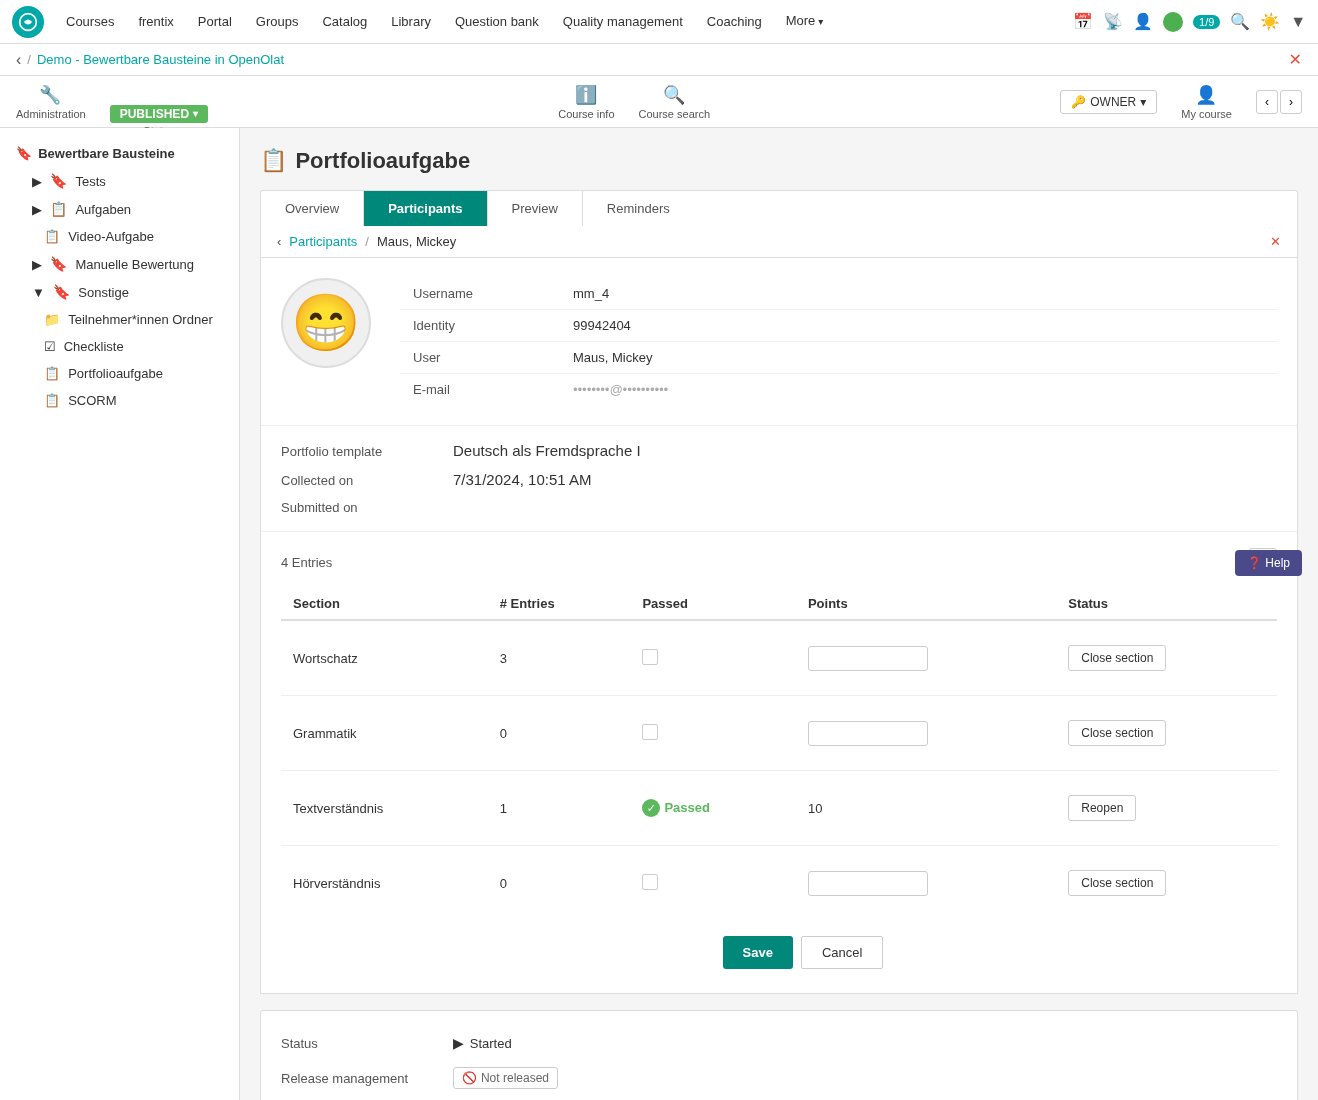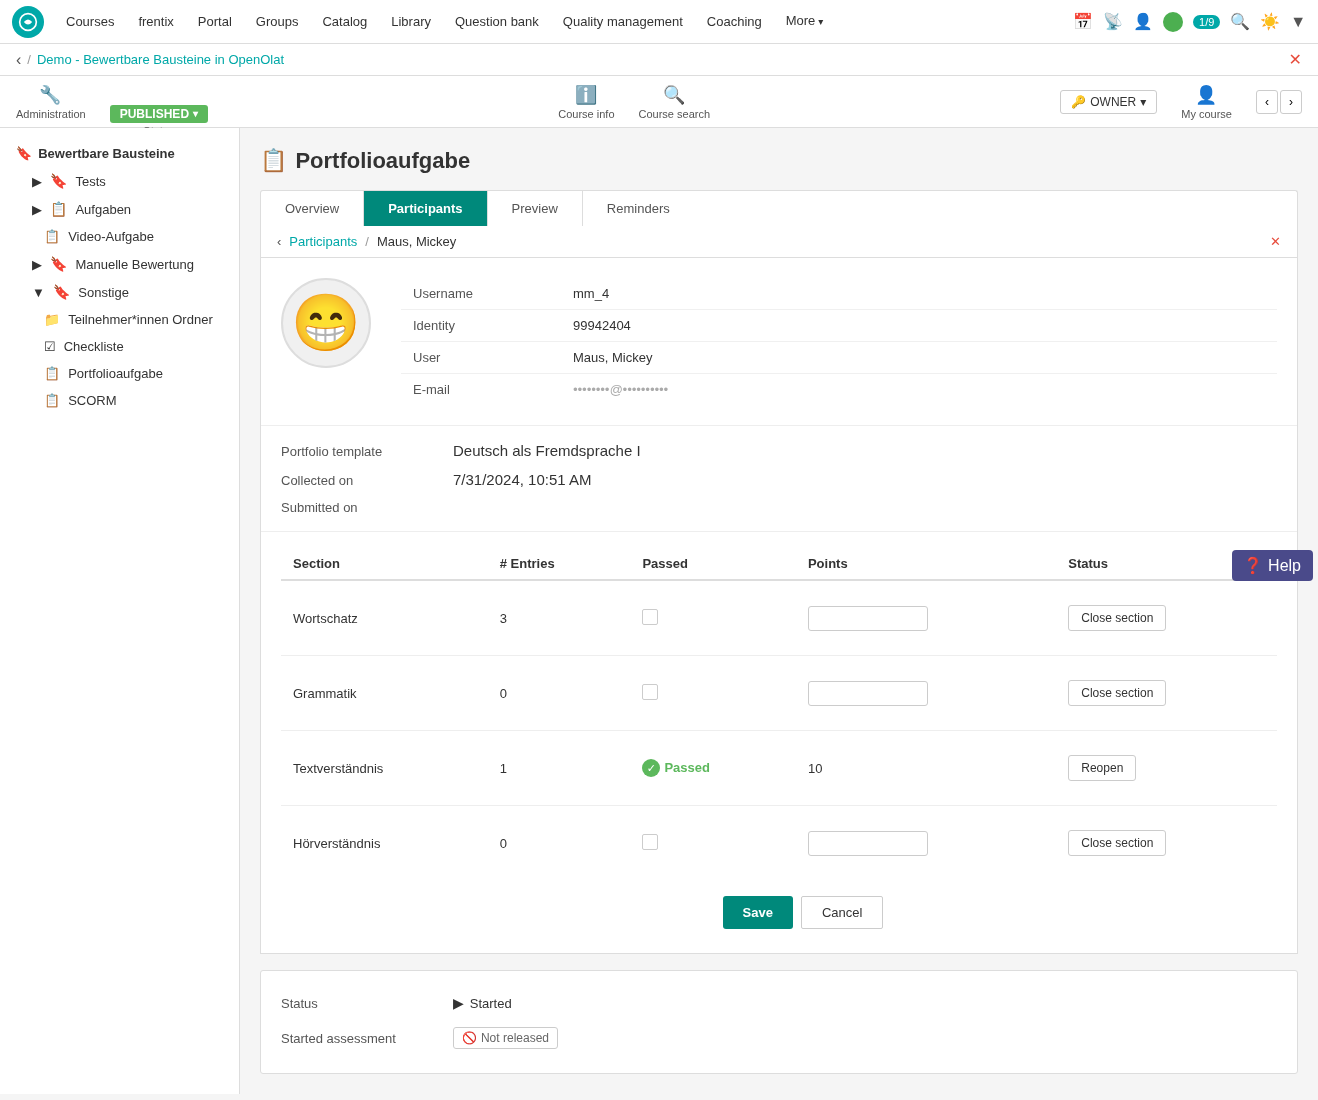--- a/index.html
+++ b/index.html
@@ -412,29 +412,29 @@
       border-radius: 3px;
       padding: 3px 8px;
       font-size: 12px;
       color: #666;
       background: #fff;
     }
 
     
     .help-btn {
       position: fixed;
-      right: 5px;
+      right: 16px;
       top: 50%;
       background: #4a4a8a;
       color: #fff;
       border: none;
       border-radius: 4px;
       padding: 6px 12px;
       cursor: pointer;
-      font-size: 16px;
+      font-size: 12px;
       display: flex;
       align-items: center;
       gap: 4px;
       z-index: 100;
     }
   </style>
 </head>
 <body>
 
 <nav class="top-nav">
@@ -618,20 +618,24 @@
           <span class="meta-label">Collected on</span>
           <span class="meta-value">7/31/2024, 10:51 AM</span>
         </div>
         <div class="meta-row">
           <span class="meta-label">Submitted on</span>
           <span class="meta-value"></span>
         </div>
       </div>
 
       <div class="entries-section">
+        <div class="entries-header">
+          <span class="entries-count">4 Entries</span>
+          <button class="gear-btn">⚙</button>
+        </div>
 
         <table class="entries-table">
           <thead>
             <tr>
               <th>Section</th>
               <th># Entries</th>
               <th>Passed</th>
               <th>Points</th>
               <th>Status</th>
             </tr>
@@ -678,21 +682,21 @@
     <div class="assessment-section">
       <div class="assessment-body">
         <div class="assessment-row">
           <span class="assessment-label">Status</span>
           <span class="assessment-value">
             <span class="started-icon">▶</span>
             <span>Started</span>
           </span>
         </div>
         <div class="assessment-row">
-          <span class="assessment-label">Started assessment</span>
+          <span class="assessment-label">Release management</span>
           <span class="assessment-value">
             <span class="not-released-badge">
               <span>🚫</span>
               <span>Not released</span>
             </span>
           </span>
         </div>
       </div>
     </div>
   </div>

